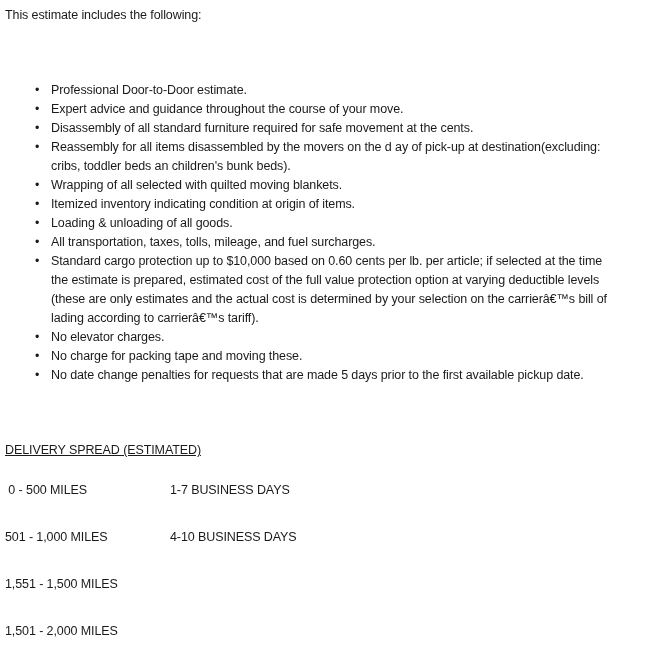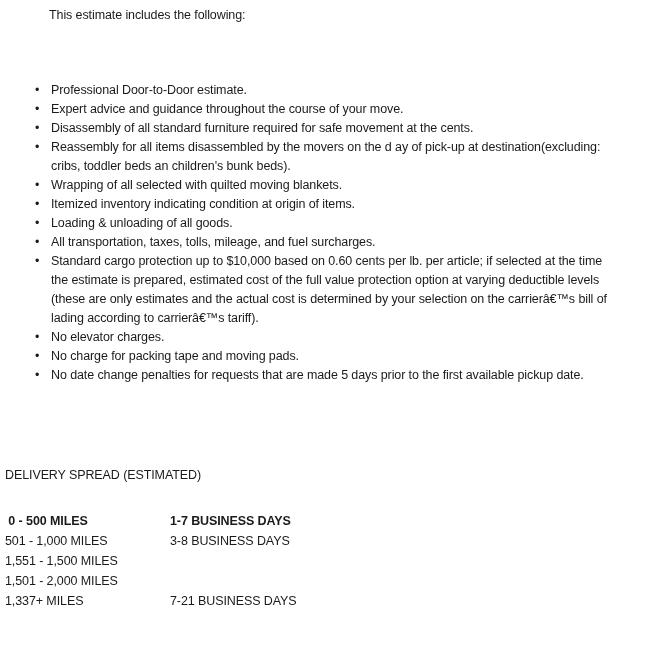--- a/index.html
+++ b/index.html
@@ -11,53 +11,52 @@
     background: #ffffff;
     color: #1a1a1a;
     font-family: "Liberation Sans", sans-serif;
     font-size: 12.5px;
     letter-spacing: -0.1px;
     line-height: 19px;
     overflow: hidden;
   }
   .intro {
     white-space: pre-wrap;
-    margin-left: 44px;
   }
   .bullet-list {
     list-style: none;
     margin: 56px 0 0 0;
     padding: 0 0 0 30px;
   }
   .bullet-item {
     display: flex;
     align-items: flex-start;
   }
   .bullet-marker {
     flex: 0 0 16px;
     width: 16px;
   }
   .bullet-text {
     white-space: pre-wrap;
     flex: 1 1 auto;
   }
   .delivery-heading {
-    margin-top: 81px;
+    margin-top: 56px;
     white-space: pre;
+    text-decoration: underline;
   }
   .delivery-table {
     margin: 0;
   }
   .delivery-row {
     display: flex;
-    margin-top: 1px;
+    margin-top: 28px;
   }
   .delivery-row:first-child {
-    margin-top: 27px;
-    font-weight: bold;
+    margin-top: 21px;
   }
   .miles-cell {
     flex: 0 0 165px;
     width: 165px;
     white-space: pre;
   }
   .days-cell {
     white-space: pre;
   }
 </style>
@@ -108,38 +107,38 @@
 the estimate is prepared, estimated cost of the full value protection option at varying deductible levels
 (these are only estimates and the actual cost is determined by your selection on the carrierâ€™s bill of
 lading according to carrierâ€™s tariff).</span>
     </li>
     <li class="bullet-item">
       <span class="bullet-marker">•</span>
       <span class="bullet-text">No elevator charges.</span>
     </li>
     <li class="bullet-item">
       <span class="bullet-marker">•</span>
-      <span class="bullet-text">No charge for packing tape and moving pads.</span>
+      <span class="bullet-text">No charge for packing tape and moving these.</span>
     </li>
     <li class="bullet-item">
       <span class="bullet-marker">•</span>
       <span class="bullet-text">No date change penalties for requests that are made 5 days prior to the first available pickup date.</span>
     </li>
   </ul>
 
   <div class="delivery-heading">DELIVERY SPREAD (ESTIMATED)</div>
 
   <div class="delivery-table">
     <div class="delivery-row">
       <span class="miles-cell"> 0 - 500 MILES</span>
       <span class="days-cell">1-7 BUSINESS DAYS</span>
     </div>
     <div class="delivery-row">
       <span class="miles-cell">501 - 1,000 MILES</span>
-      <span class="days-cell">3-8 BUSINESS DAYS</span>
+      <span class="days-cell">4-10 BUSINESS DAYS</span>
     </div>
     <div class="delivery-row">
       <span class="miles-cell">1,551 - 1,500 MILES</span>
     </div>
     <div class="delivery-row">
       <span class="miles-cell">1,501 - 2,000 MILES</span>
     </div>
     <div class="delivery-row">
       <span class="miles-cell">1,337+ MILES</span>
       <span class="days-cell">7-21 BUSINESS DAYS</span>

